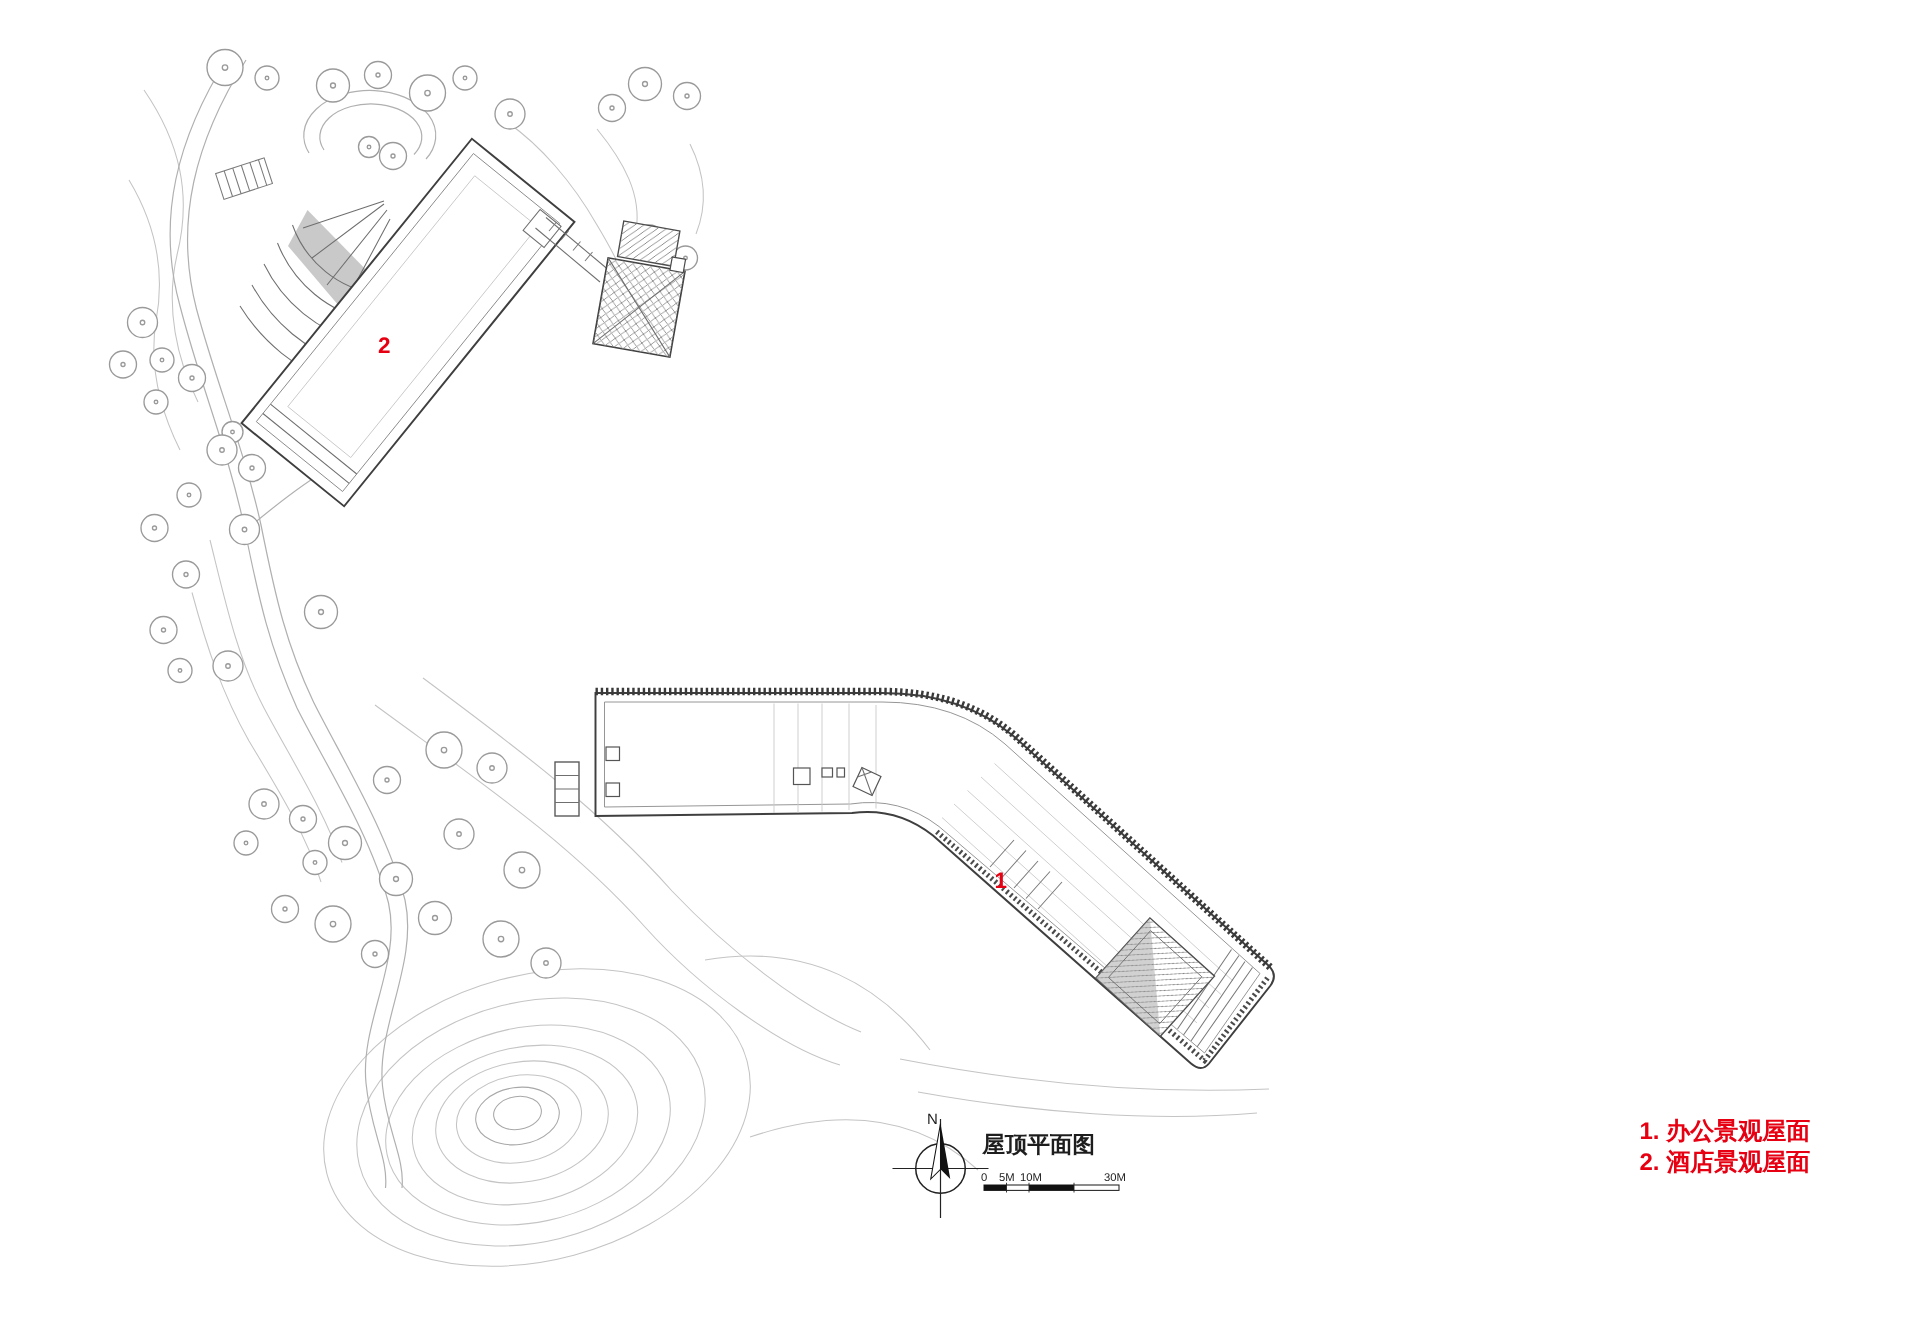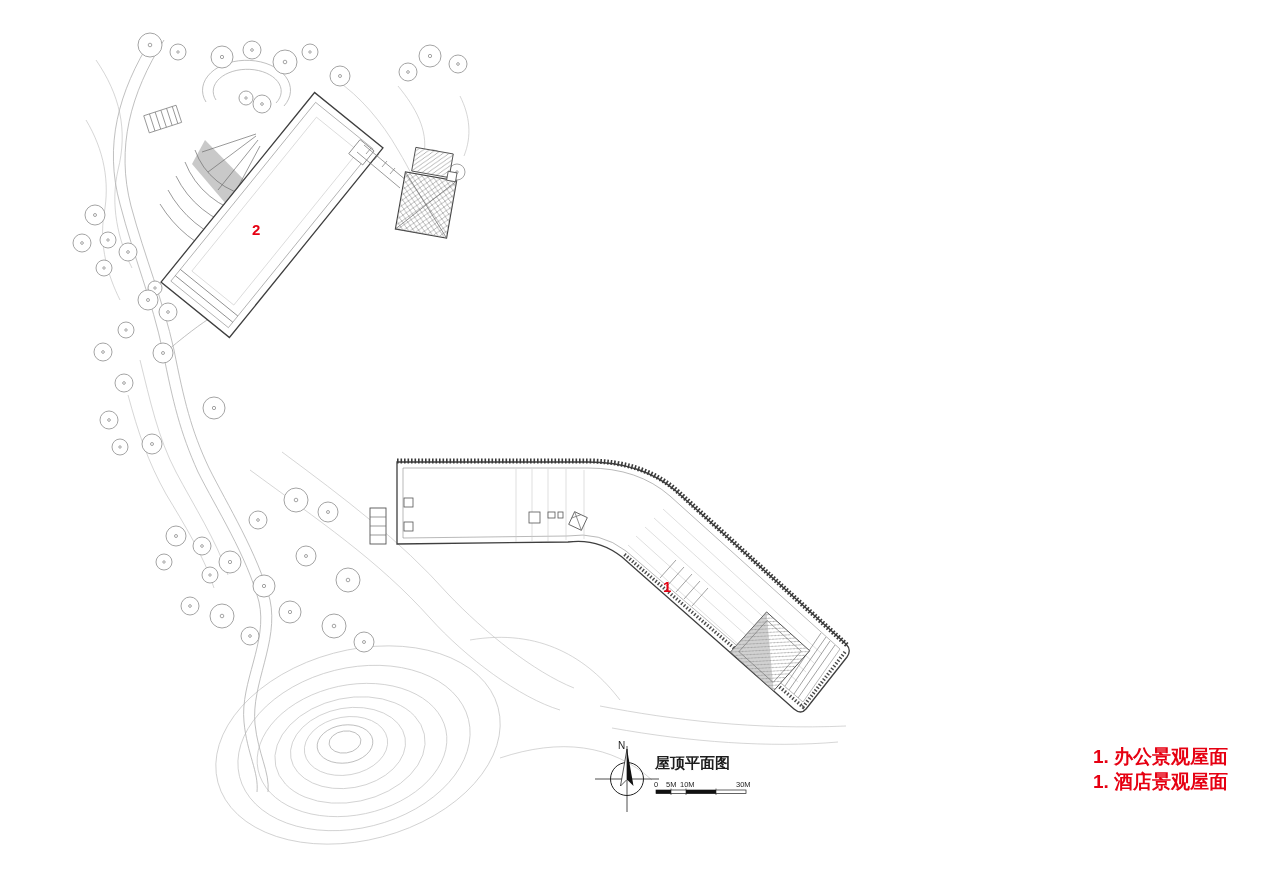--- a/index.html
+++ b/index.html
@@ -19,21 +19,21 @@
   .hachure { fill:none; stroke:#3a3a3a; stroke-width:5; stroke-dasharray:1.6 1.9; }
   .hachure2 { fill:none; stroke:#4a4a4a; stroke-width:3.5; stroke-dasharray:1.4 2; }
   .thin { fill:none; stroke:#6f6f6f; stroke-width:0.7; }
   .steps { fill:none; stroke:#7a7a7a; stroke-width:0.7; }
   .label-red { font-family:"Liberation Sans", sans-serif; font-weight:bold; font-size:15px; fill:var(--accent); }
   .plan-title { font-family:"Liberation Sans", sans-serif; font-size:15px; font-weight:600; fill:#1d1d1d; }
   .north-n { font-family:"Liberation Sans", sans-serif; font-size:10px; fill:#1d1d1d; }
   .sb-label { font-family:"Liberation Sans", sans-serif; font-size:7.5px; fill:#1d1d1d; }
   .legend {
     position:absolute; left:1093px; top:744px; color:var(--accent);
-    font-size:19px; font-weight:bold; line-height:1.32; white-space:nowrap;
+    font-size:16px; font-weight:bold; line-height:1.32; white-space:nowrap;
   }
 </style>
 </head>
 <body>
 
 <div class="canvas">
 
   <svg class="plan" width="1280" height="888" viewBox="0 0 1280 888">
     <defs>
       <pattern id="hx" patternUnits="userSpaceOnUse" width="6" height="6">
@@ -272,16 +272,16 @@
       <rect x="656" y="790" width="15" height="3.6" fill="#111"></rect>
       <rect x="686" y="790" width="30" height="3.6" fill="#111"></rect>
       <line x1="671" y1="788.5" x2="671" y2="795" stroke="#222" stroke-width="0.6"></line>
       <line x1="686" y1="788.5" x2="686" y2="795" stroke="#222" stroke-width="0.6"></line>
       <line x1="716" y1="788.5" x2="716" y2="795" stroke="#222" stroke-width="0.6"></line>
     </g>
   </svg>
 
   <div class="legend">
     <div>1. 办公景观屋面</div>
-    <div>1. 酒店景观屋面</div>
+    <div>2. 酒店景观屋面</div>
   </div>
 
 </div>
 
 </body></html>

